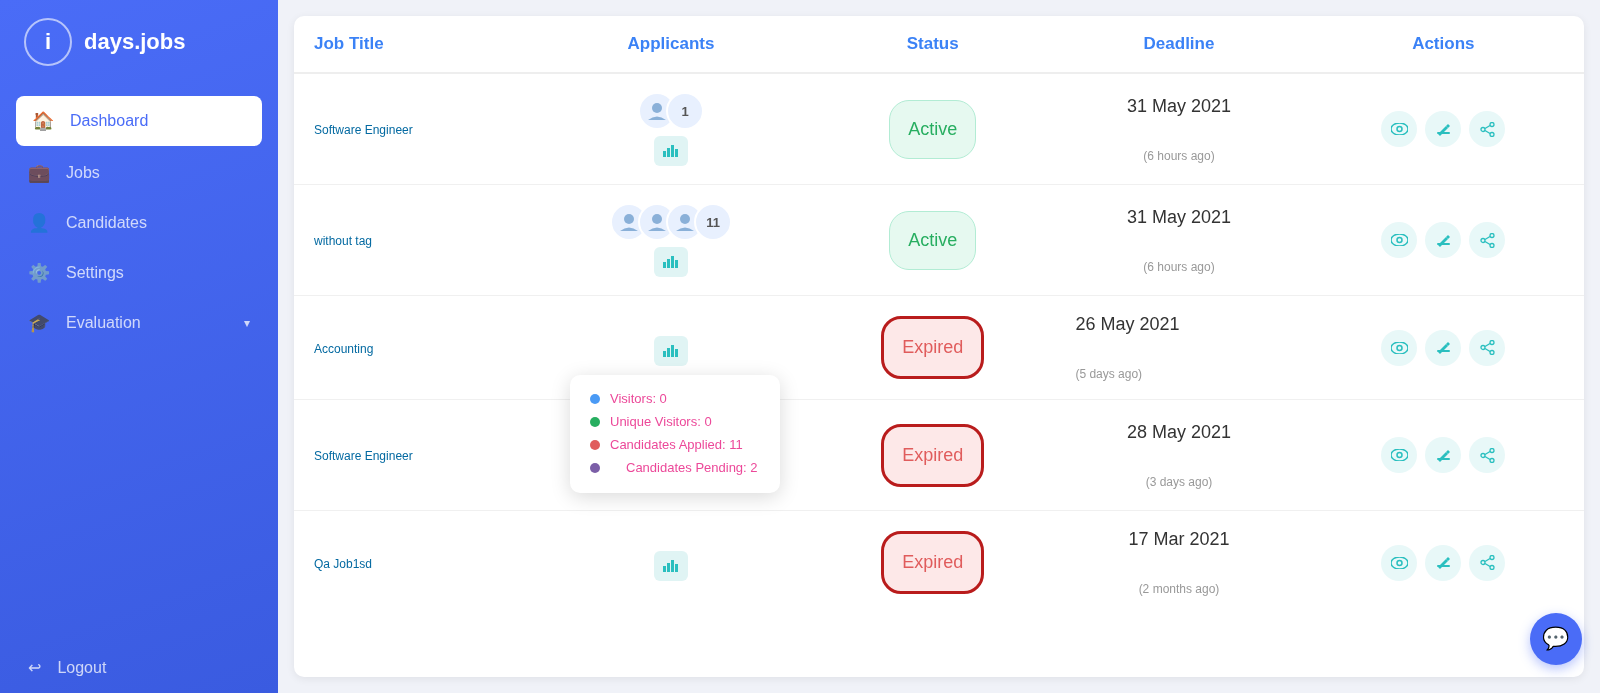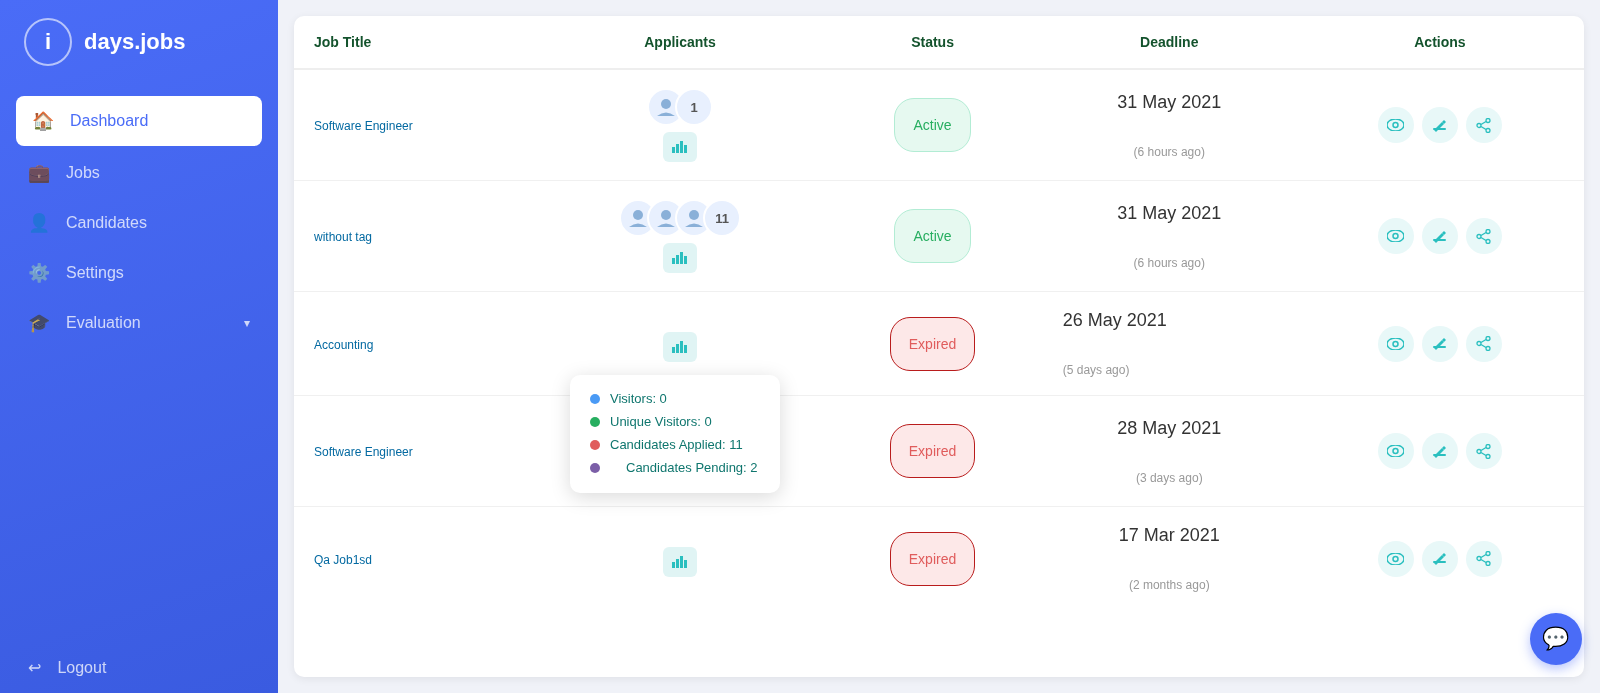--- a/index.html
+++ b/index.html
@@ -64,23 +64,23 @@
       overflow: hidden;
       box-shadow: 0 2px 8px rgba(0,0,0,0.07);
       flex: 1;
       overflow-y: auto;
     }
     table { width: 100%; border-collapse: collapse; }
     thead tr { border-bottom: 2px solid #eee; }
     thead th {
       padding: 18px 20px;
       text-align: left;
-      font-size: 14px;
+      font-size: 17px;
       font-weight: 600;
-      color: #14532d;
+      color: #3b82f6;
     }
     thead th.center { text-align: center; }
     tbody tr { border-bottom: 1px solid #f0f0f0; }
     tbody tr:last-child { border-bottom: none; }
     tbody td { padding: 18px 20px; vertical-align: middle; }
     .job-title { font-size: 12px; font-weight: 500; color: #0369a1; }
 
     
     .applicants-cell { display: flex; flex-direction: column; align-items: center; gap: 6px; }
     .avatars-row { display: flex; align-items: center; position: relative; }
@@ -103,25 +103,25 @@
     .stats-btn {
       background: #e0f4f4; border: none; border-radius: 6px;
       width: 34px; height: 30px; cursor: pointer;
       display: flex; align-items: center; justify-content: center;
       color: #2abfbf; font-size: 14px;
     }
 
     
     .status-badge {
       padding: 18px 18px; border-radius: 20px;
-      font-size: 14px; font-weight: 500;
+      font-size: 18px; font-weight: 500;
       display: inline-block;
     }
     .status-active { background: #e6f9f0; color: #27ae60; border: 1px solid #b2ecd4; }
-    .status-expired { background: #fde8e8; color: #e05c5c; border: 1px solid #b91c1c; }
+    .status-expired { background: #fde8e8; color: #e05c5c; border: 3px solid #b91c1c; }
 
     
     .deadline-cell { font-size: 18px; color: #333; }
     .deadline-ago { font-size: 12px; color: #999; margin-top: 32px; }
 
     
     .actions-cell { display: flex; gap: 8px; align-items: center; justify-content: center; }
     .action-btn {
       width: 36px; height: 36px; border-radius: 50%;
       background: #e8f8f8; border: none; cursor: pointer;
@@ -137,21 +137,21 @@
       border-radius: 10px;
       box-shadow: 0 4px 20px rgba(0,0,0,0.15);
       padding: 16px 20px;
       z-index: 50;
       min-width: 210px;
       left: 570px;
       top: 375px;
     }
     .tooltip-row {
       display: flex; align-items: center; gap: 10px;
-      margin-bottom: 8px; font-size: 13px; color: #0f766e;
+      margin-bottom: 8px; font-size: 13px; color: #ec4899;
     }
     .tooltip-row:last-child { margin-bottom: 2px; gap: 26px; }
     .dot { width: 10px; height: 10px; border-radius: 50%; }
     .dot-blue { background: #4a9af5; }
     .dot-green { background: #27ae60; }
     .dot-red { background: #e05c5c; }
     .dot-purple { background: #7b5ea7; }
 
     
     .chat-btn {

